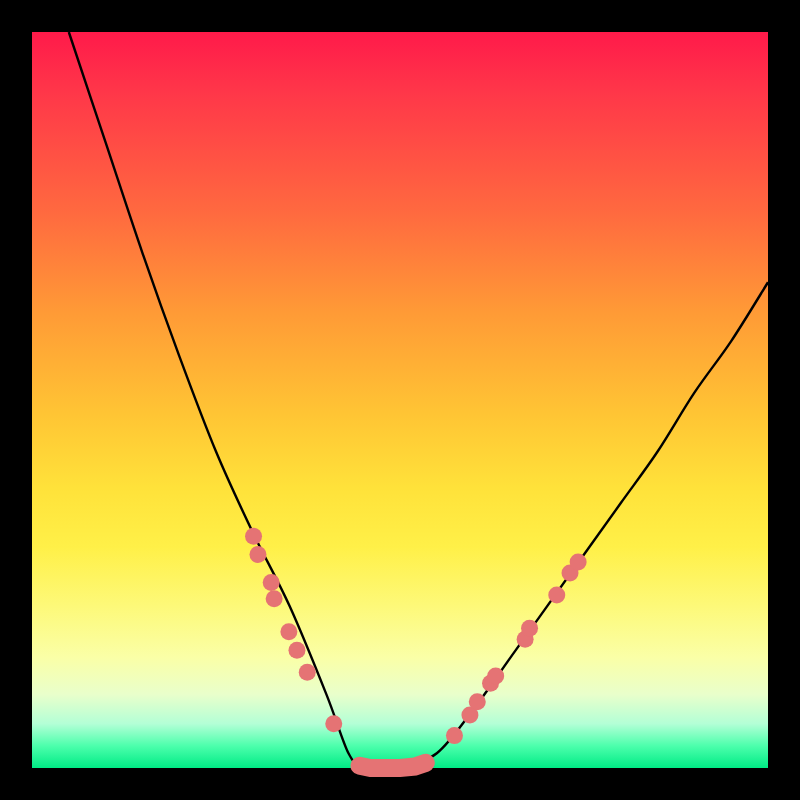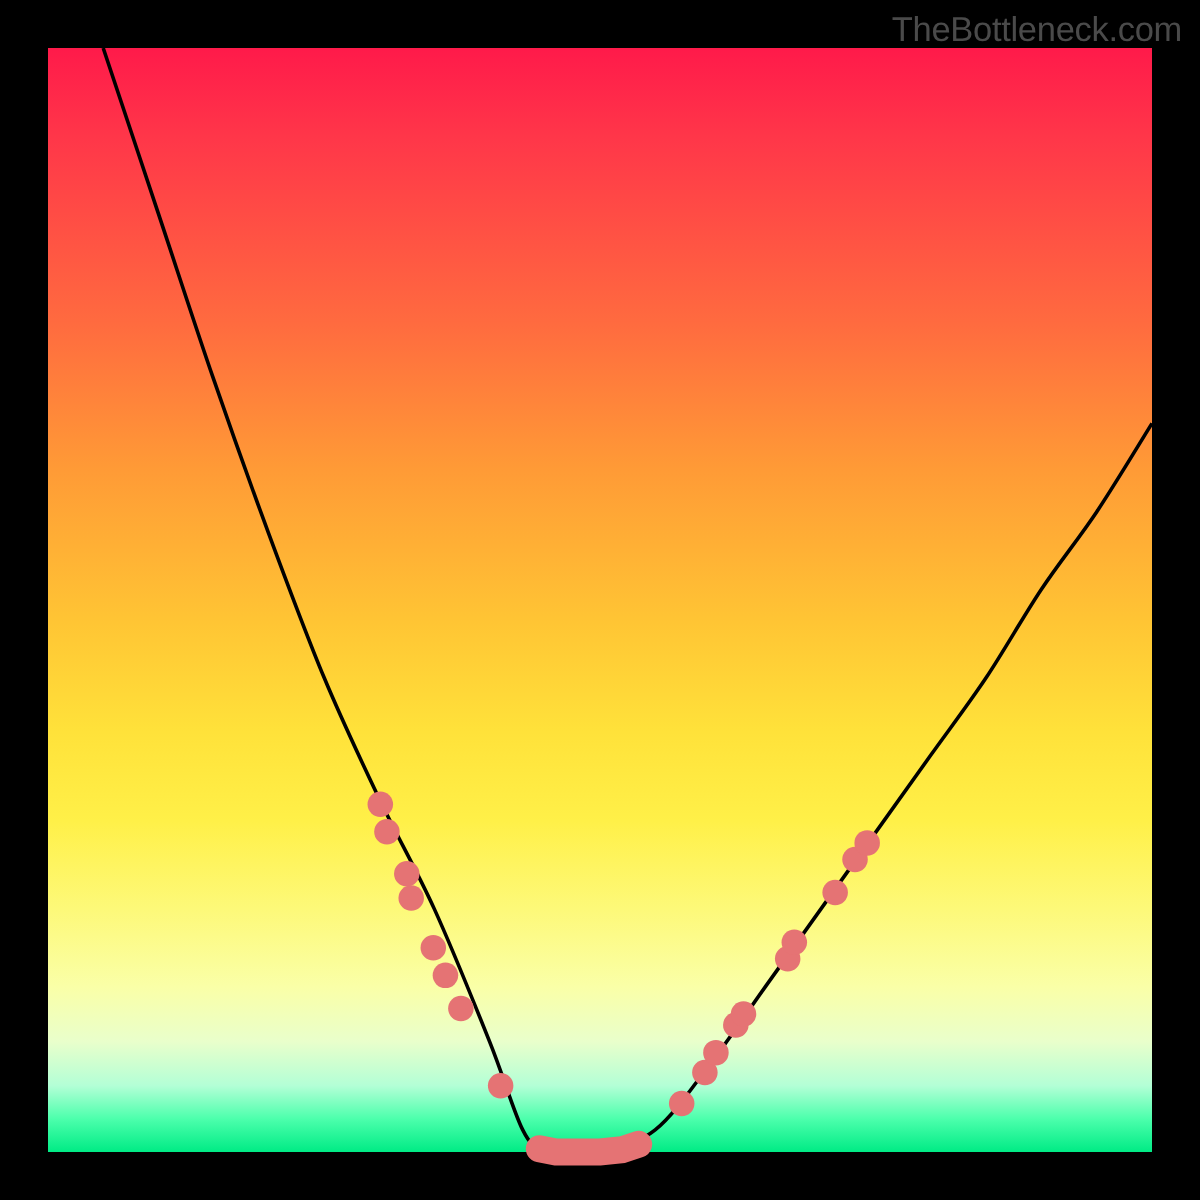--- a/index.html
+++ b/index.html
@@ -57,21 +57,20 @@
     left: 0;
     width: 736px;
     height: 736px;
     overflow: visible;
   }
 </style>
 </head>
 <body>
 
 <div class="frame">
-  <div class="watermark">TheBottleneck.com</div>
   <div class="plot">
     <svg class="curve" viewBox="0 0 736 736">
       <path id="curve-path" fill="none" stroke="#000000" stroke-width="2.4" d="M 36.800000000000004 0 C 42.93333333333334 18.399999999999995 61.33333333333334 73.59999999999997 73.60000000000001 110.39999999999998 C 85.86666666666667 147.2 98.13333333333333 185.22666666666674 110.39999999999999 220.80000000000007 C 122.66666666666666 256.3733333333334 134.93333333333334 290.71999999999997 147.20000000000002 323.84 C 159.4666666666667 356.96 171.73333333333335 390.08 184 419.52 C 196.26666666666665 448.96 208.53333333333333 474.72 220.79999999999998 500.48 C 233.06666666666663 526.24 245.3333333333333 547.0933333333334 257.59999999999997 574.08 C 269.8666666666666 601.0666666666667 284.5866666666667 637.8666666666667 294.40000000000003 662.4 C 304.21333333333337 686.9333333333333 310.3466666666667 709.0133333333333 316.48 721.28 C 322.61333333333334 733.5466666666666 326.29333333333335 733.5466666666666 331.2 736 C 336.1066666666666 738.4533333333334 339.78666666666663 736 345.91999999999996 736 C 352.0533333333333 736 358.18666666666667 738.4533333333334 368 736 C 377.81333333333333 733.5466666666666 392.53333333333336 731.0933333333332 404.8 721.28 C 417.06666666666666 711.4666666666667 429.3333333333333 693.0666666666666 441.59999999999997 677.12 C 453.8666666666666 661.1733333333334 466.1333333333334 642.7733333333333 478.40000000000003 625.6 C 490.6666666666667 608.4266666666667 502.9333333333333 591.2533333333333 515.1999999999999 574.08 C 527.4666666666666 556.9066666666668 539.7333333333333 539.7333333333332 552 522.56 C 564.2666666666667 505.3866666666666 576.5333333333334 488.21333333333337 588.8000000000001 471.04 C 601.0666666666667 453.8666666666667 613.3333333333334 437.91999999999996 625.6 419.52 C 637.8666666666667 401.12 650.1333333333333 379.03999999999996 662.4 360.64 C 674.6666666666666 342.24 686.9333333333333 327.52 699.1999999999999 309.12 C 711.4666666666666 290.72 729.8666666666667 260.0533333333333 736 250.23999999999995"></path>
       <g id="markers">
           <circle cx="221.536" cy="504.15999999999997" r="8.5" fill="#e57374" stroke="#b45455" stroke-width="0"></circle>
           <circle cx="225.952" cy="522.56" r="8.5" fill="#e57374" stroke="#b45455" stroke-width="0"></circle>
           <circle cx="239.20000000000002" cy="550.528" r="8.5" fill="#e57374" stroke="#b45455" stroke-width="0"></circle>
           <circle cx="242.14399999999998" cy="566.72" r="8.5" fill="#e57374" stroke="#b45455" stroke-width="0"></circle>
           <circle cx="256.864" cy="599.84" r="8.5" fill="#e57374" stroke="#b45455" stroke-width="0"></circle>
           <circle cx="264.96" cy="618.24" r="8.5" fill="#e57374" stroke="#b45455" stroke-width="0"></circle>

